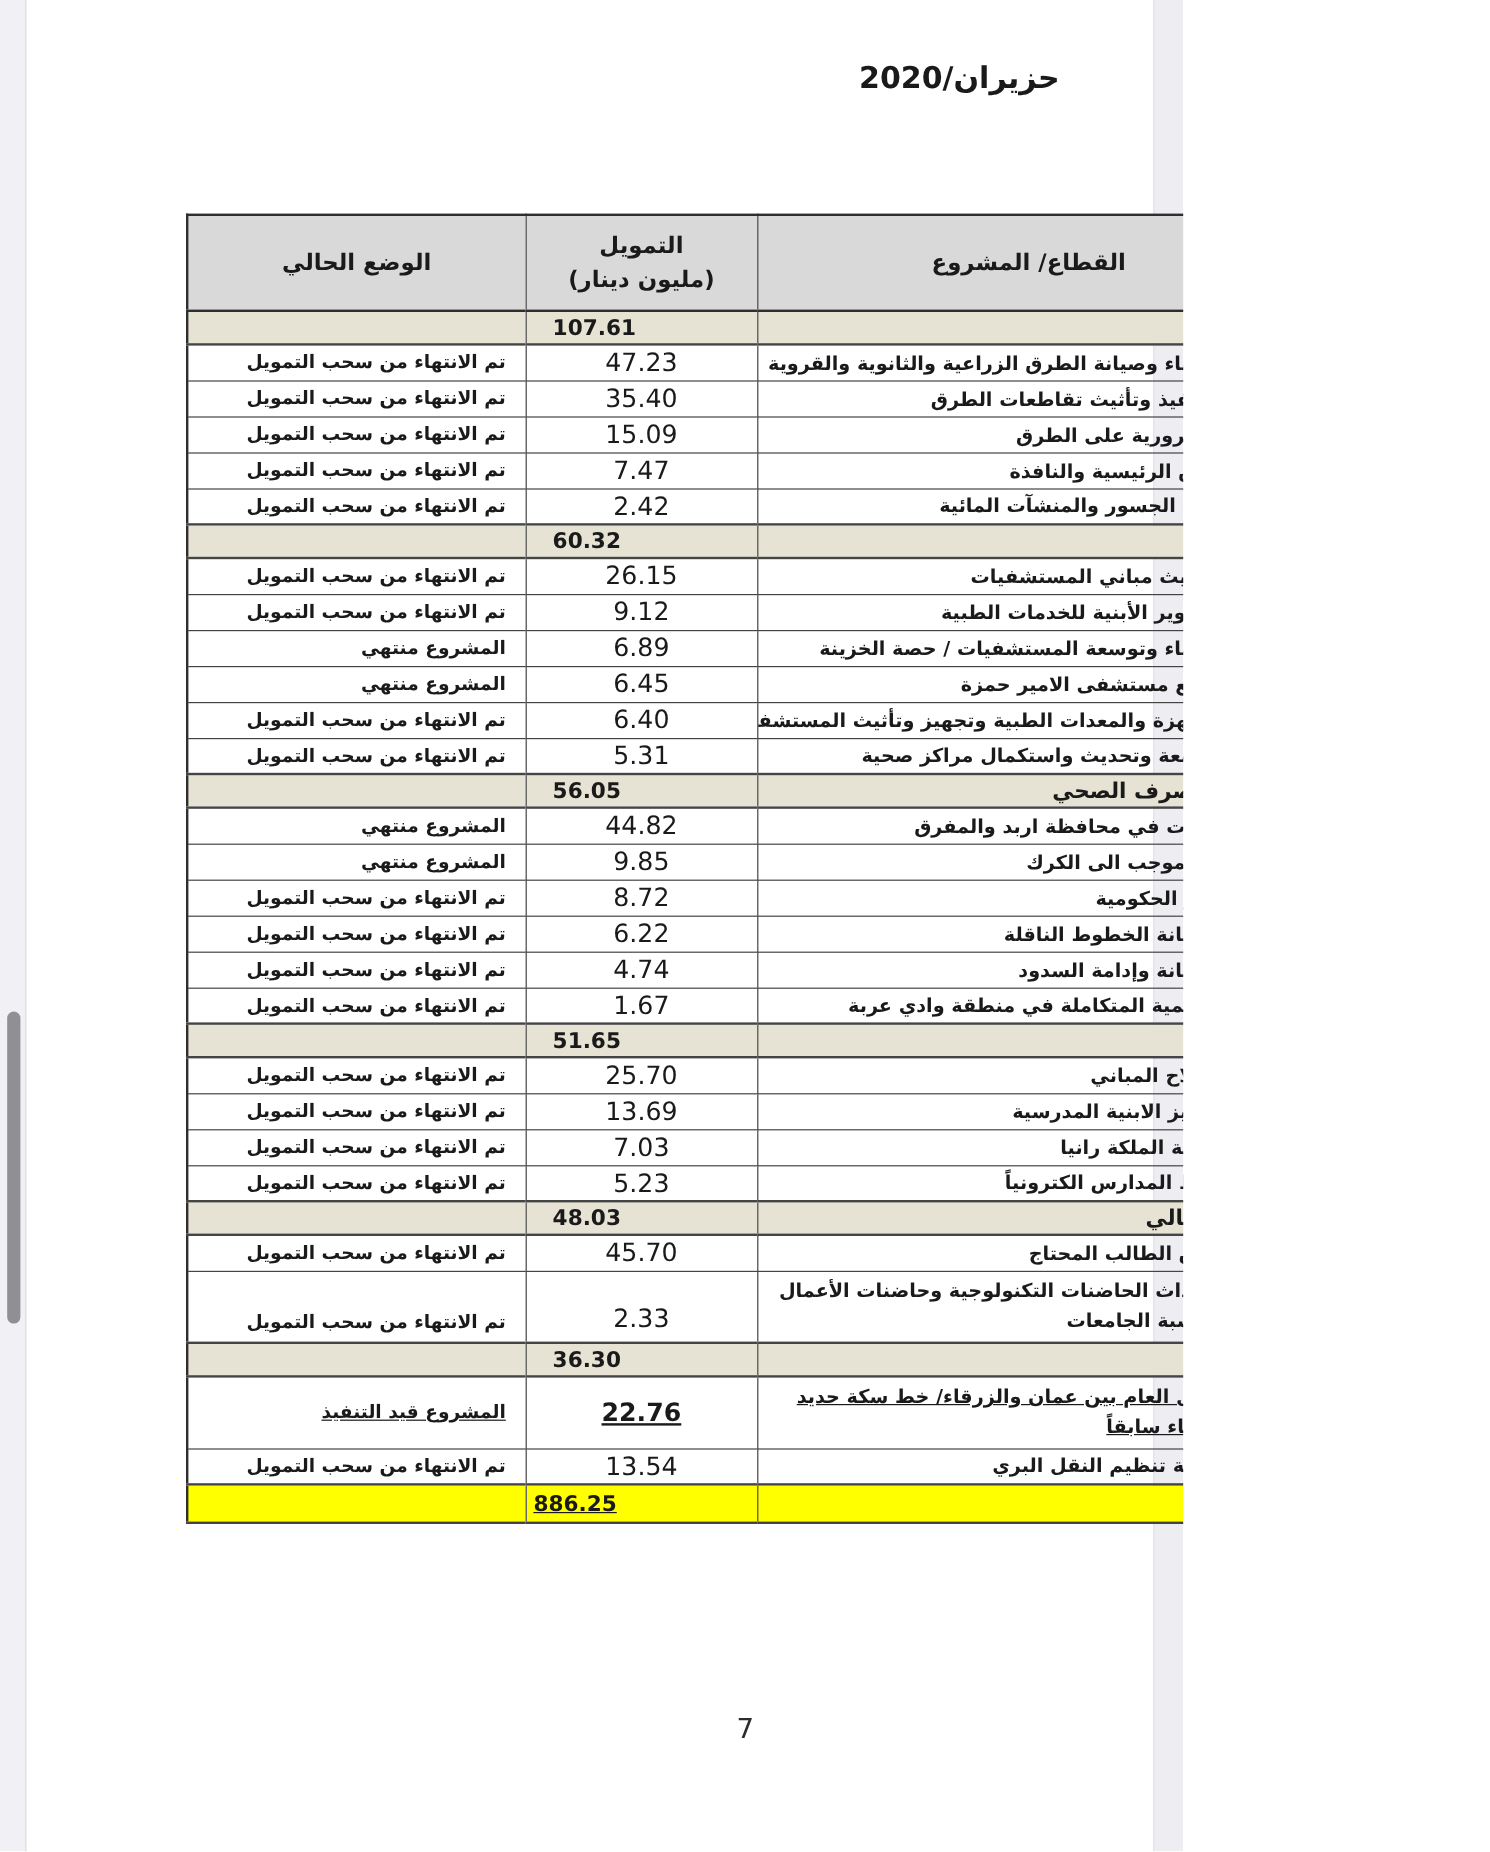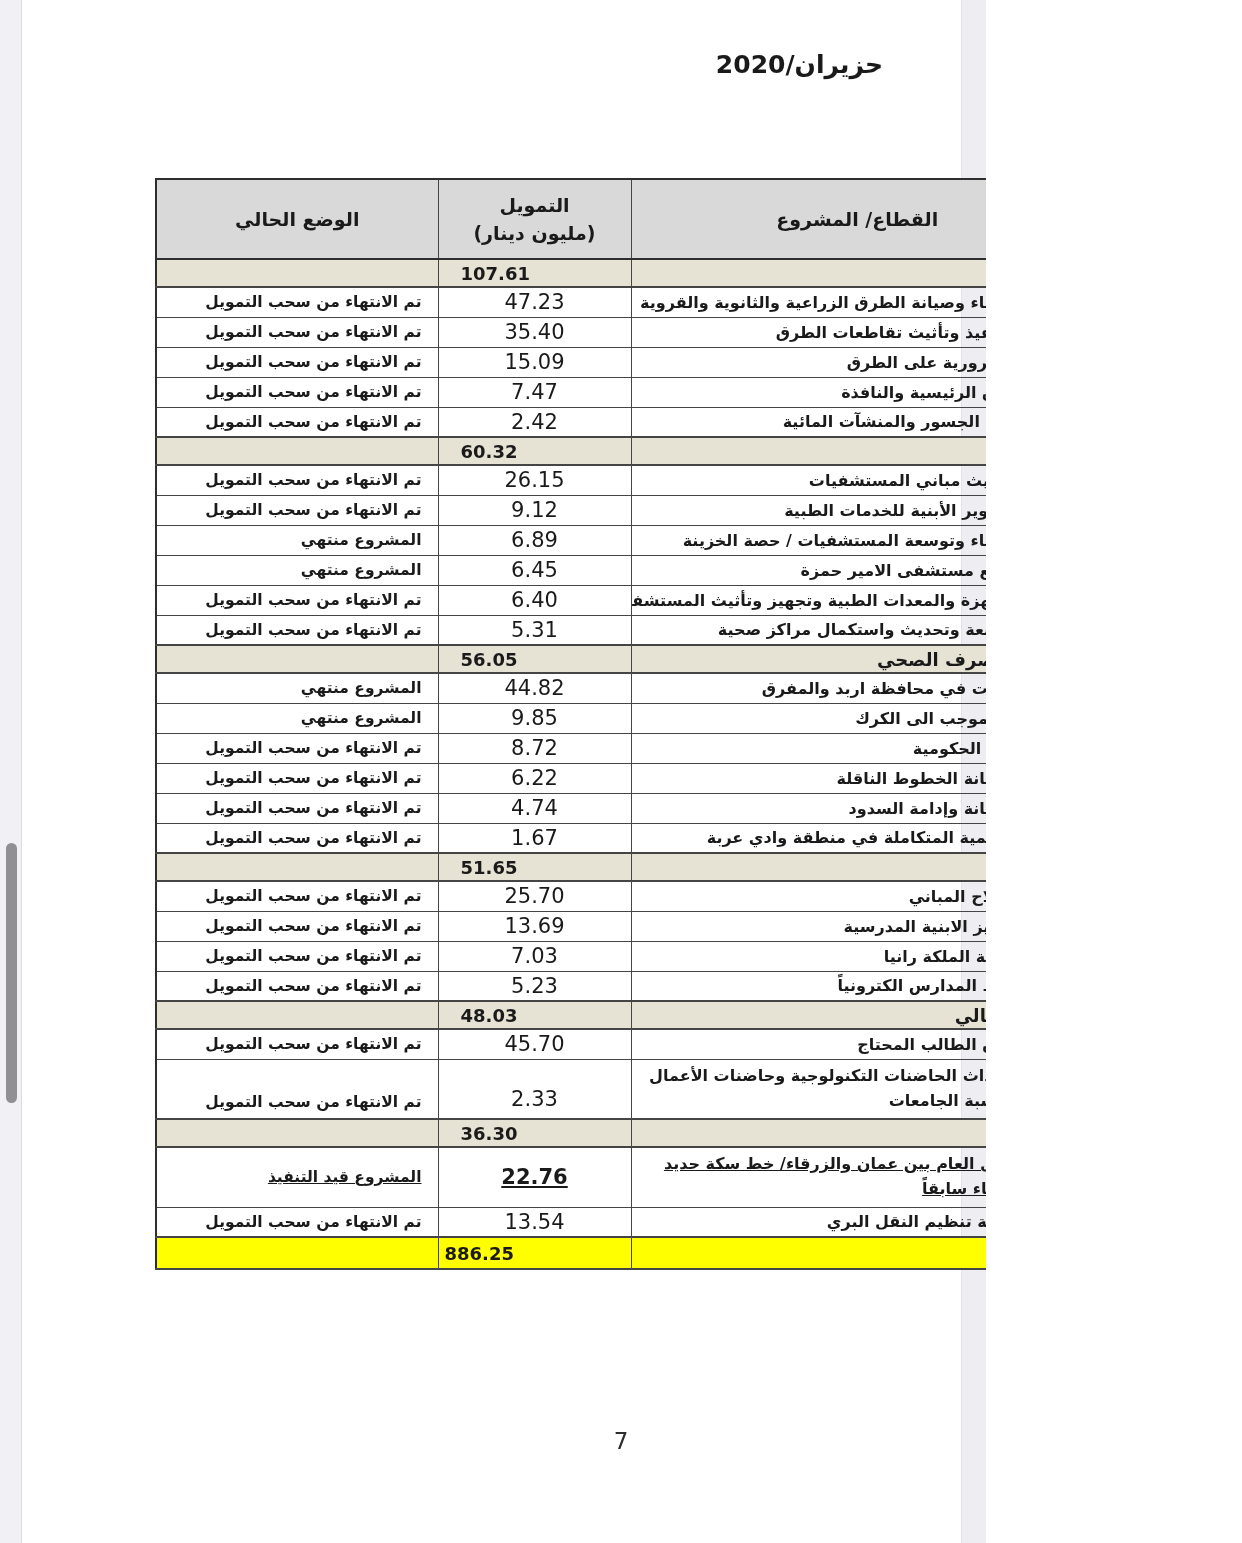--- a/index.html
+++ b/index.html
@@ -134,21 +134,21 @@
   }
 
   tr.total-row { height: 32px; }
   tr.total-row td {
     background: #ffff00;
     font-weight: bold;
     border-top-width: 2px;
     border-bottom-width: 2px;
   }
   td.total-label { font-size: 19px; text-align: right; padding: 0 8px; }
-  td.total-num { font-size: 18px; text-align: left; direction: ltr; padding: 0 6px; }
+  td.total-num { font-size: 18px; text-align: left; direction: ltr; padding: 0 6px; text-decoration: underline; }
 </style>
 </head>
 <body>
 
 <div class="screen">
 
   <div class="left-gutter">
     <div class="scroll-thumb"></div>
   </div>
   <div class="right-gutter"></div>

